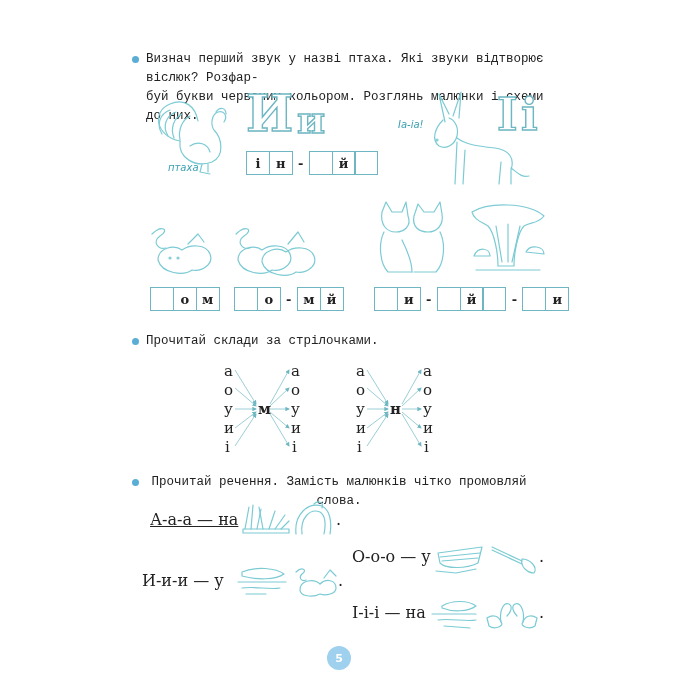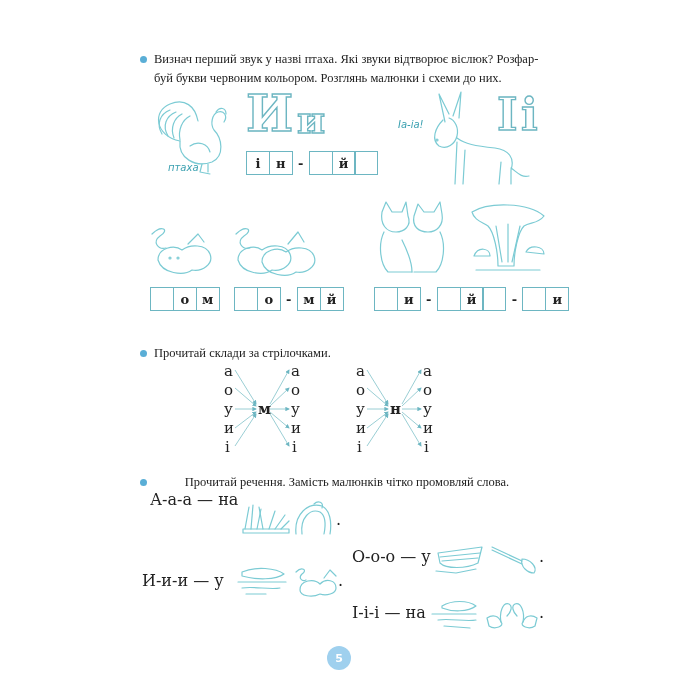--- a/index.html
+++ b/index.html
@@ -1,18 +1,18 @@
 <!DOCTYPE html>
 <html><head>
 <meta charset="utf-8">
 <style>
   html, body { margin: 0; padding: 0; }
   body { width: 700px; height: 700px; background: #ffffff; position: relative; overflow: hidden; font-family: "DejaVu Sans", sans-serif; color: #1f1f1f; }
   .abs { position: absolute; }
-  .task { position: absolute; left: 140px; font-family: Liberation Serif, serif; font-size: 12.5px; line-height: 19px; color: #222; }
+  .task { position: absolute; left: 132px; font-family: Liberation Mono, monospace; font-size: 12.5px; line-height: 19px; color: #222; }
   .task .bullet { position: absolute; left: 0; top: 6px; width: 7px; height: 7px; border-radius: 50%; background: #5aaed6; }
   .task .txt { margin-left: 14px; display: block; }
   .bigletter { font-family: "DejaVu Serif", serif; font-weight: bold; color: #ffffff; -webkit-text-stroke: 1.4px #6db6c2; }
   .scheme { position: absolute; display: flex; align-items: center; height: 26px; }
   .cell { width: 24px; height: 24px; border: 1.2px solid #6db6c2; display: flex; align-items: center; justify-content: center; font-family: "DejaVu Serif", serif; font-weight: bold; font-size: 13px; color: #222; box-sizing: border-box; margin-left: -1.2px; }
   .cell:first-child { margin-left: 0; }
   .group { display: flex; }
   .dash { width: 16px; text-align: center; font-weight: bold; font-size: 13px; color: #222; font-family: "DejaVu Serif", serif; }
   .syl { position: absolute; font-family: "DejaVu Serif", serif; font-size: 15px; line-height: 18px; color: #222; }
   .center-letter { position: absolute; font-family: "DejaVu Serif", serif; font-weight: bold; font-size: 15px; color: #222; }
@@ -153,21 +153,21 @@
     <div class="cell">й</div>
     <div class="cell"></div>
   </div>
   <div class="dash">-</div>
   <div class="group">
     <div class="cell"></div>
     <div class="cell">и</div>
   </div>
 </div>
 
-<div class="task" style="top:332px; width:300px;margin-top:12px;">
+<div class="task" style="top:332px; width:300px;">
   <span class="bullet"></span>
   <span class="txt">Прочитай склади за стрілочками.</span>
 </div>
 
 <div>
   <div class="syl" style="left:224px; top:362px;">а</div>
   <div class="syl" style="left:224px; top:381px;">о</div>
   <div class="syl" style="left:224px; top:400px;">у</div>
   <div class="syl" style="left:224px; top:419px;">и</div>
   <div class="syl" style="left:225px; top:438px;">і</div>
@@ -229,21 +229,21 @@
       <line x1="38" y1="48" x2="57" y2="80"></line>
     </g>
   </svg>
 </div>
 
 <div class="task" style="top:473px; width:400px;text-align:center;">
   <span class="bullet"></span>
   <span class="txt">Прочитай речення. Замість малюнків чітко промовляй слова.</span>
 </div>
 
-<div class="sentence" style="left:150px; top:490px;">А-а-а — на</div>
+<div class="sentence" style="left:150px; top:510px;text-decoration:underline;">А-а-а — на</div>
 <svg width="50" height="32" style="left:241px; top:503px;">
   <g class="ill">
     <path d="M4 26 L8 4"></path>
       <path d="M10 26 L12 2"></path>
       <path d="M16 26 L20 6"></path>
       <path d="M22 26 L18 4"></path>
     <path d="M28 26 L34 8"></path>
       <path d="M34 26 L44 12"></path>
       <path d="M40 26 L48 18"></path>
     <path d="M2 26 L48 26 L48 30 L2 30 Z"></path>

